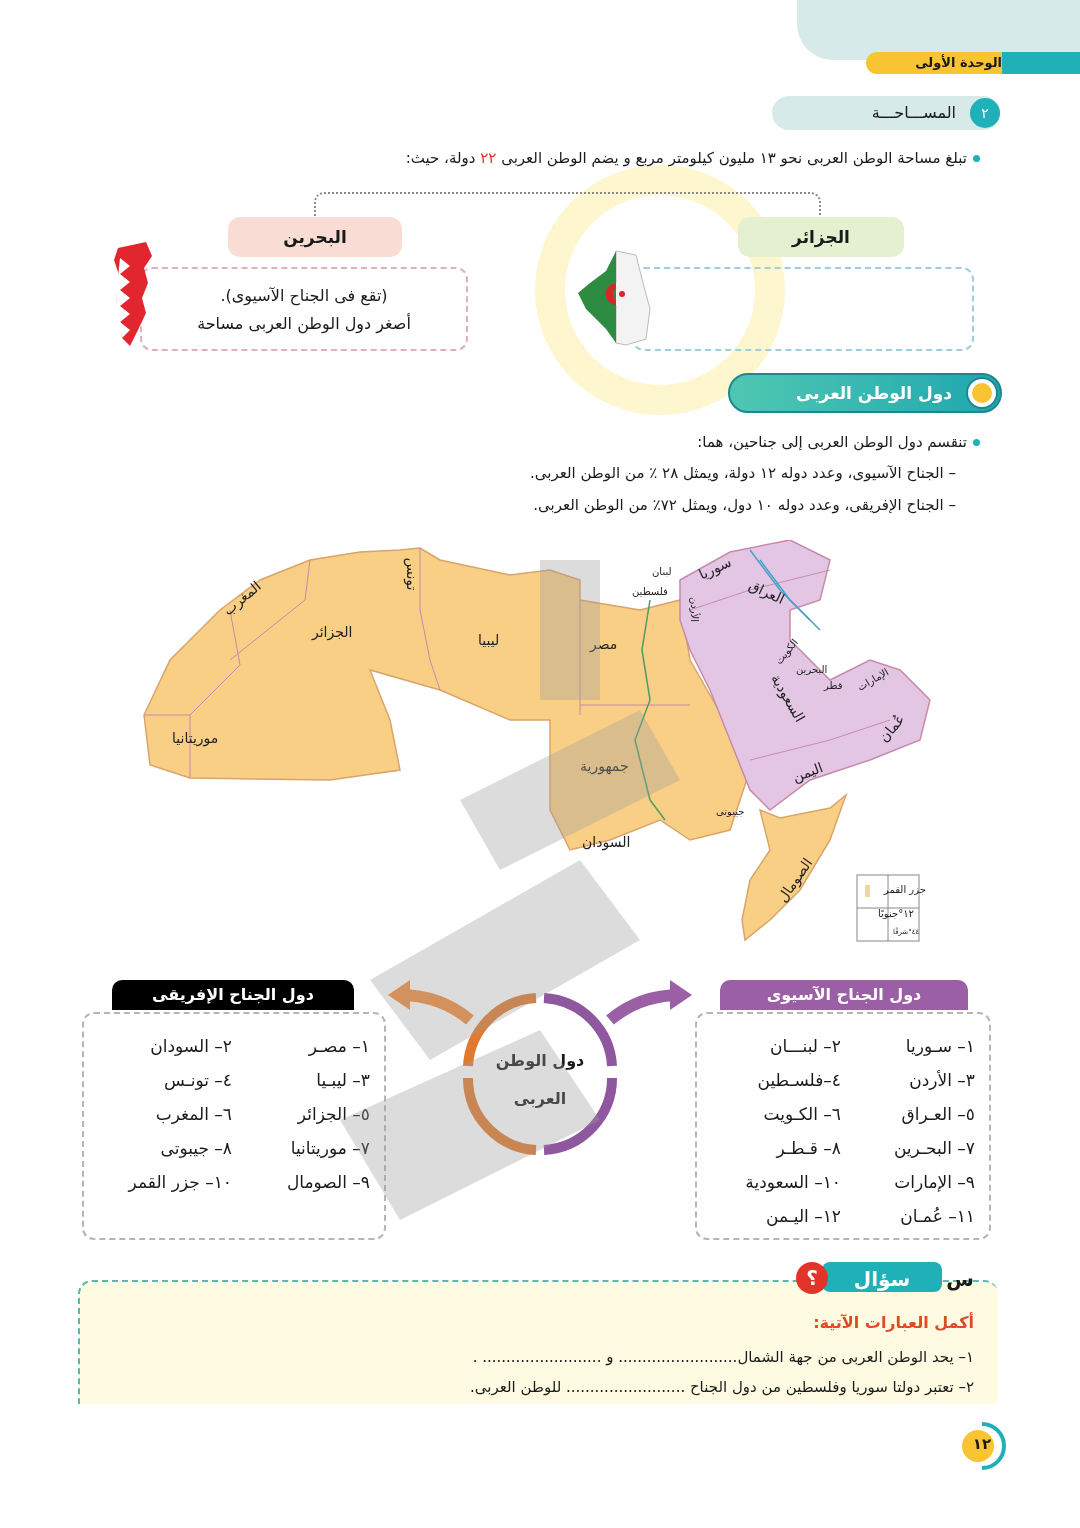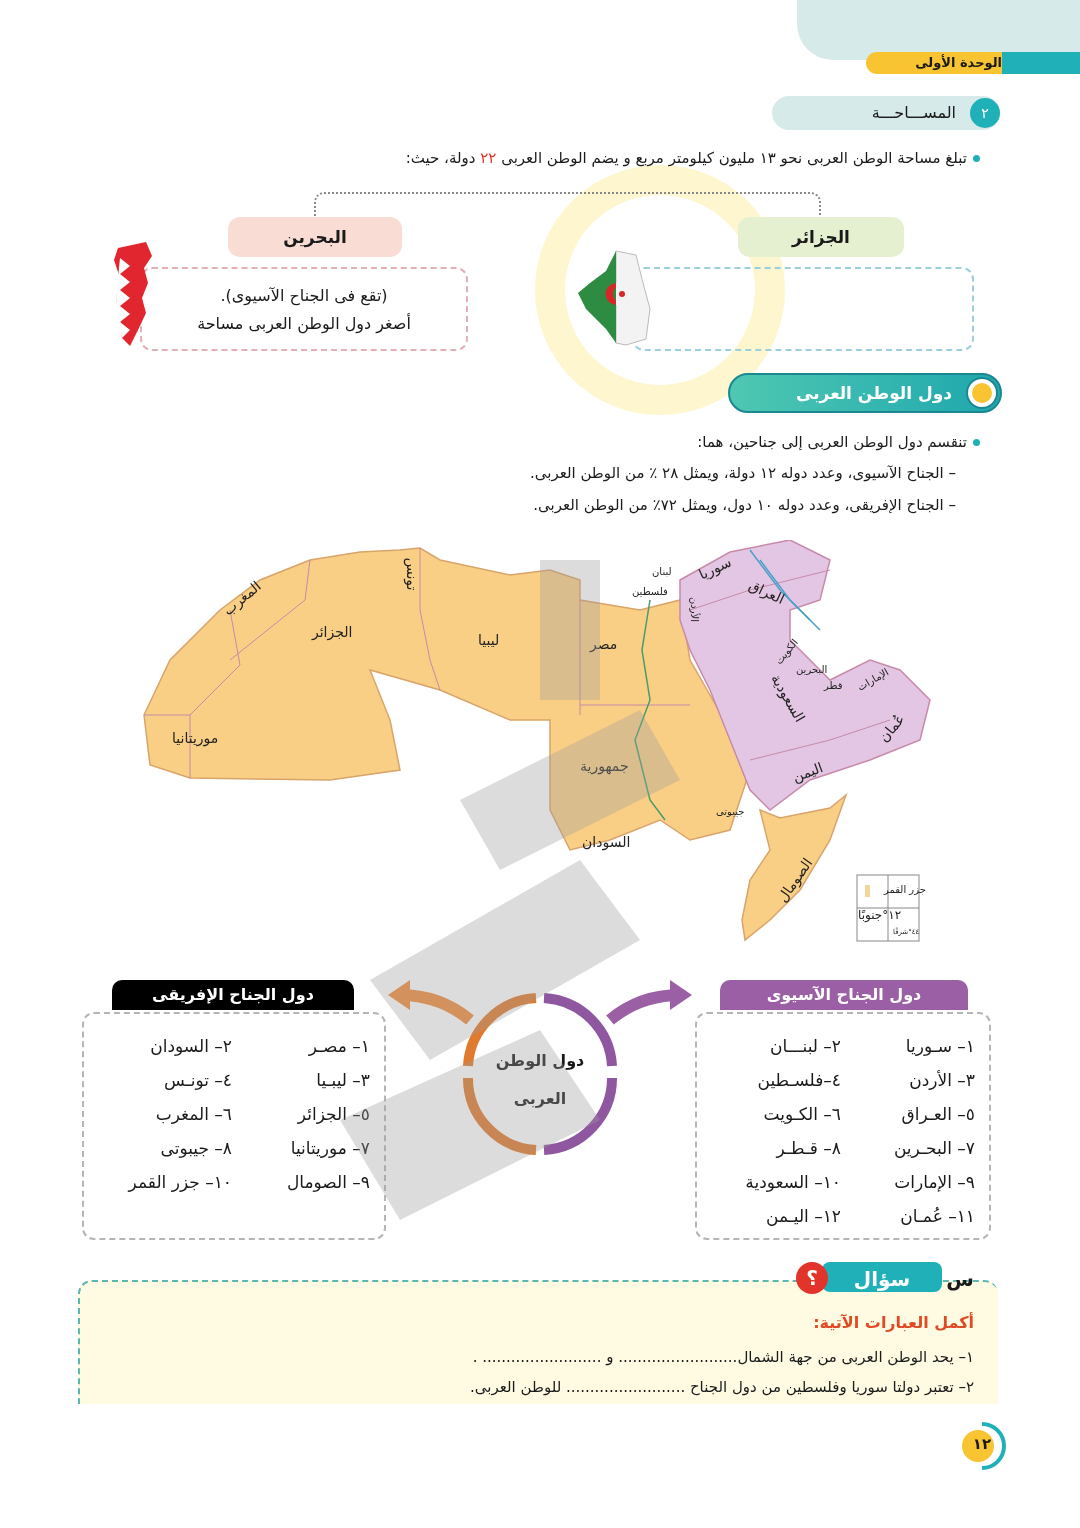--- a/index.html
+++ b/index.html
@@ -145,21 +145,21 @@
 <div class="abs map-label small" style="left:772px; top:646px; transform:rotate(-50deg);">الكويت</div>
 <div class="abs map-label small" style="left:796px; top:664px;">البحرين</div>
 <div class="abs map-label small" style="left:824px; top:680px;">قطر</div>
 <div class="abs map-label small" style="left:856px; top:674px; transform:rotate(-30deg);">الإمارات</div>
 <div class="abs map-label" style="left:762px; top:690px; transform:rotate(60deg);">السعودية</div>
 <div class="abs map-label" style="left:876px; top:720px; transform:rotate(-50deg);">عُمان</div>
 <div class="abs map-label" style="left:792px; top:764px; transform:rotate(-20deg);">اليمن</div>
 <div class="abs map-label small" style="left:716px; top:806px;">جيبوتى</div>
 <div class="abs map-label" style="left:770px; top:872px; transform:rotate(-55deg);">الصومال</div>
 <div class="abs map-label small" style="left:884px; top:884px;">جزر القمر</div>
-<div class="abs map-label" style="left:858px; top:908px; font-size:12px;">١٢°جنوبًا</div>
+<div class="abs map-label" style="left:858px; top:908px; font-size:10px;padding-left:20px;">١٢°جنوبًا</div>
 <div class="abs map-label" style="left:893px; top:928px; font-size:7px;">٤٤°شرقًا</div>
 
 <div class="abs list-box asia-box">
   <div class="list-grid" style="padding-top:18px;">
     <div>١– سـوريا</div>
     <div>٢– لبنـــان</div>
     <div>٣– الأردن</div>
     <div>٤–فلسـطين</div>
     <div>٥– العـراق</div>
     <div>٦– الكـويت</div>

